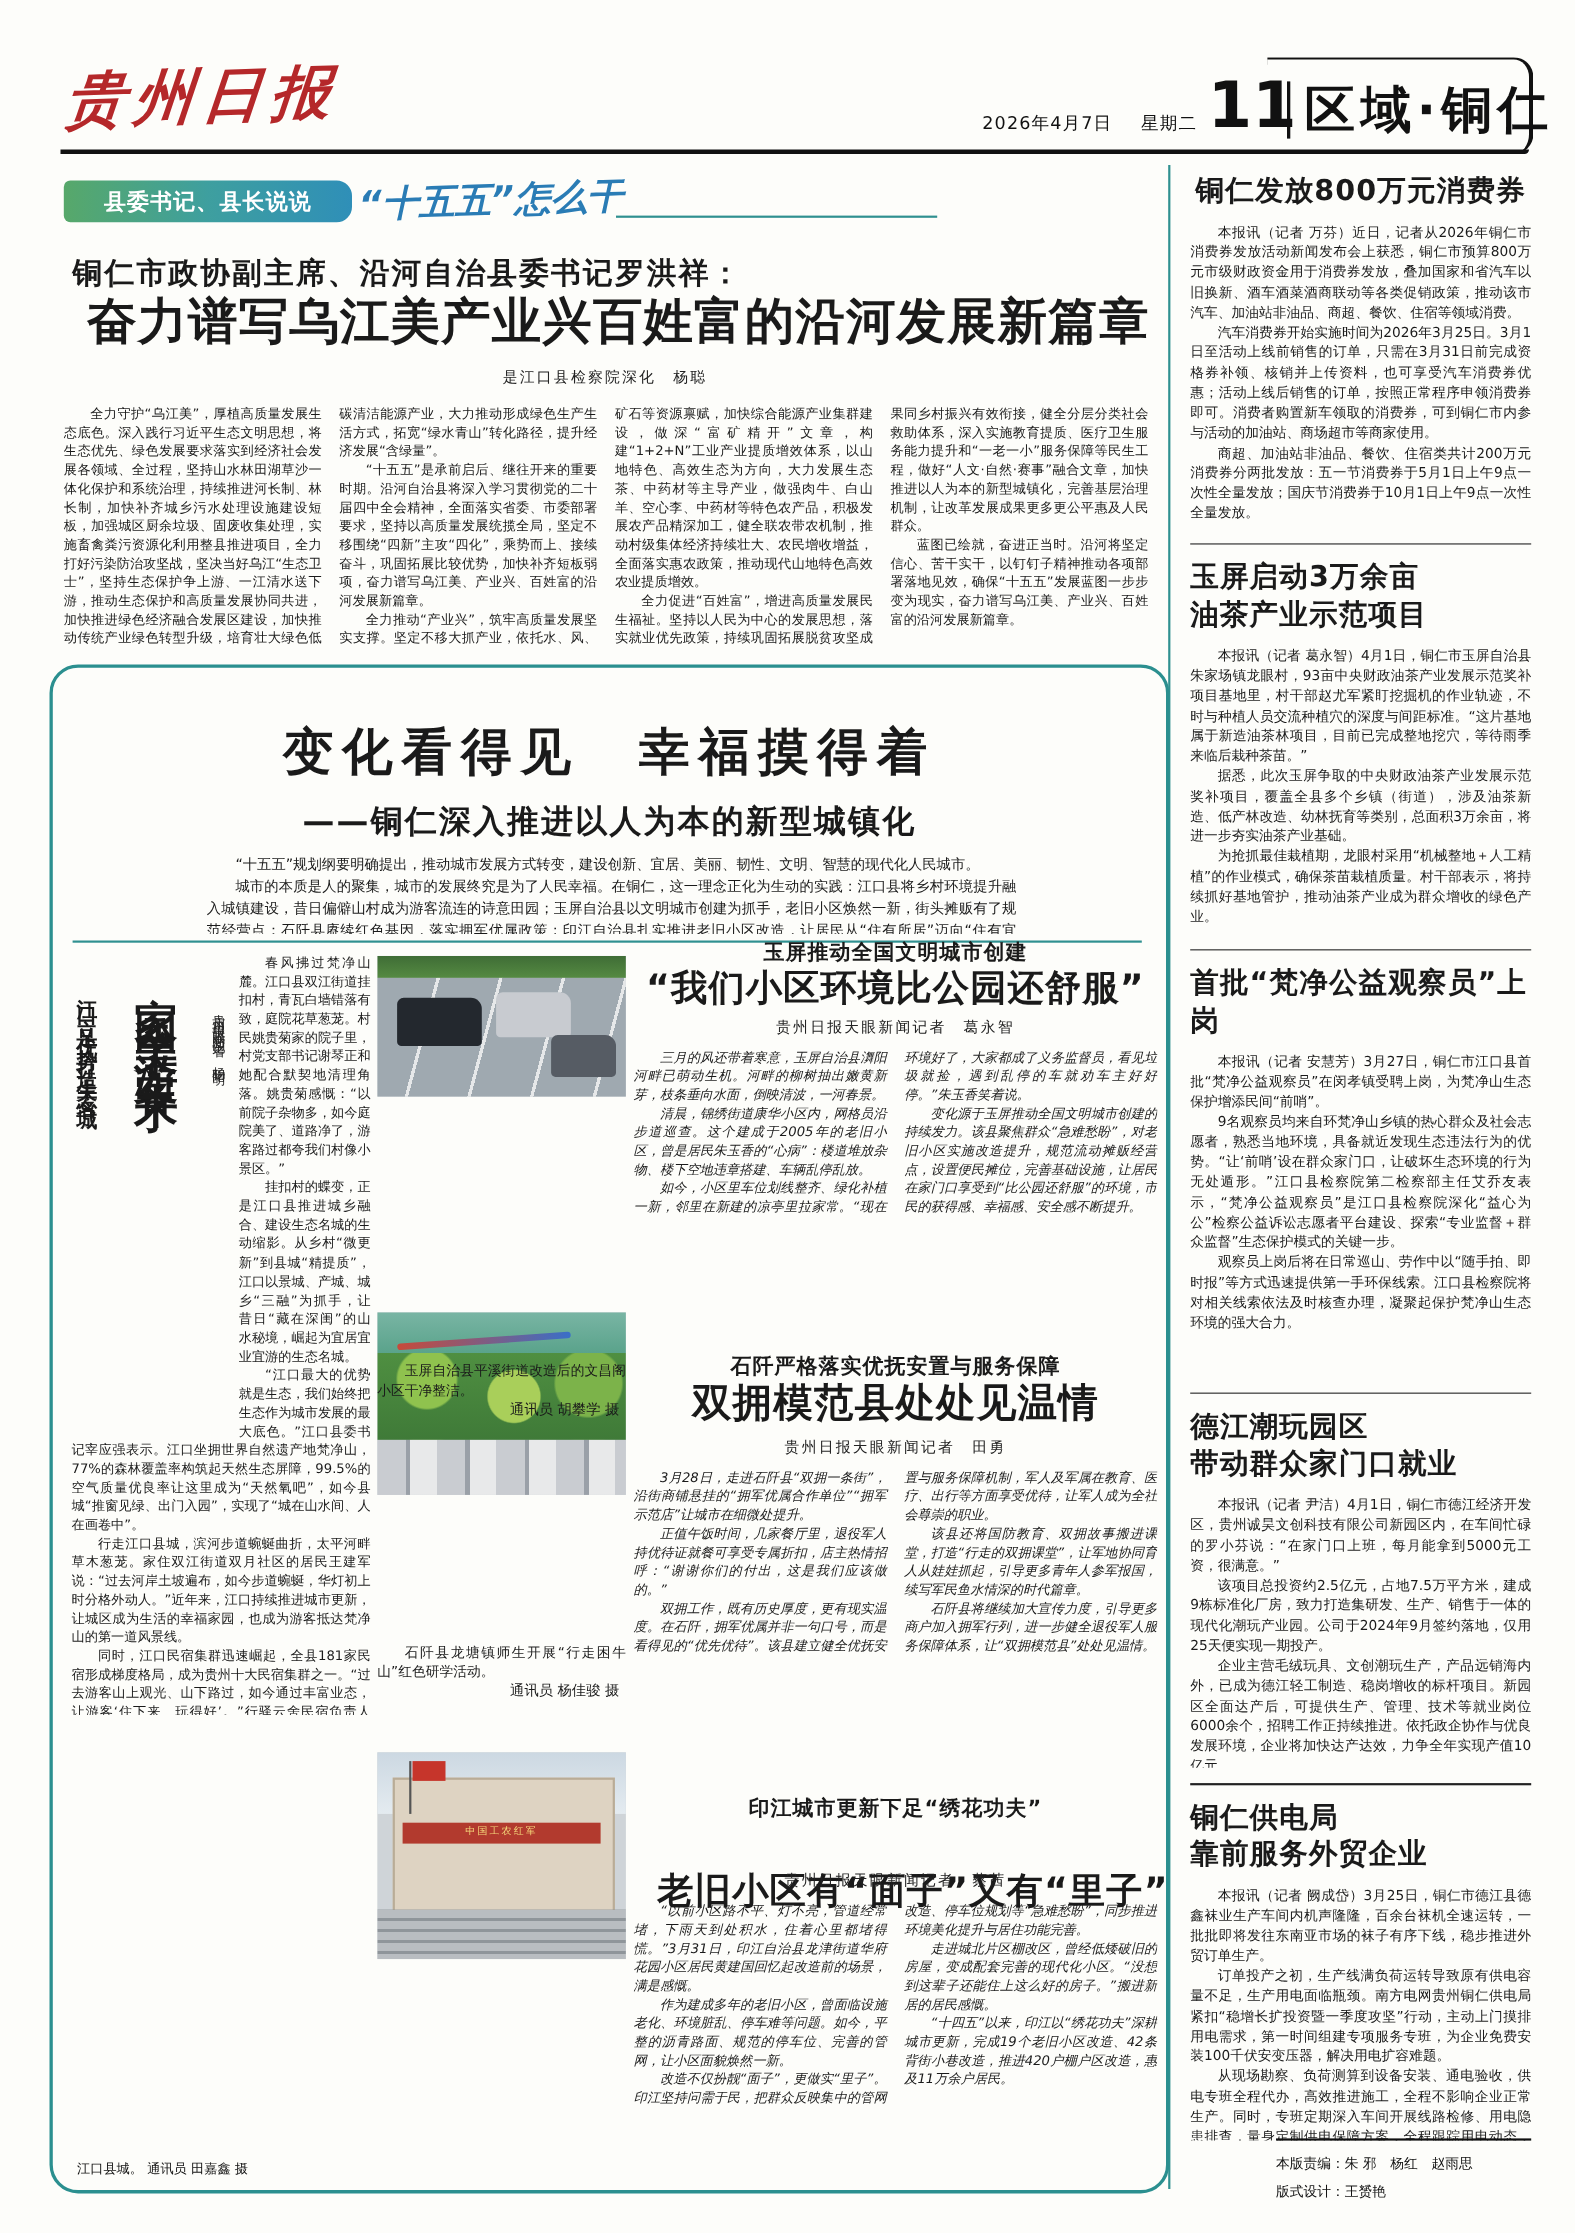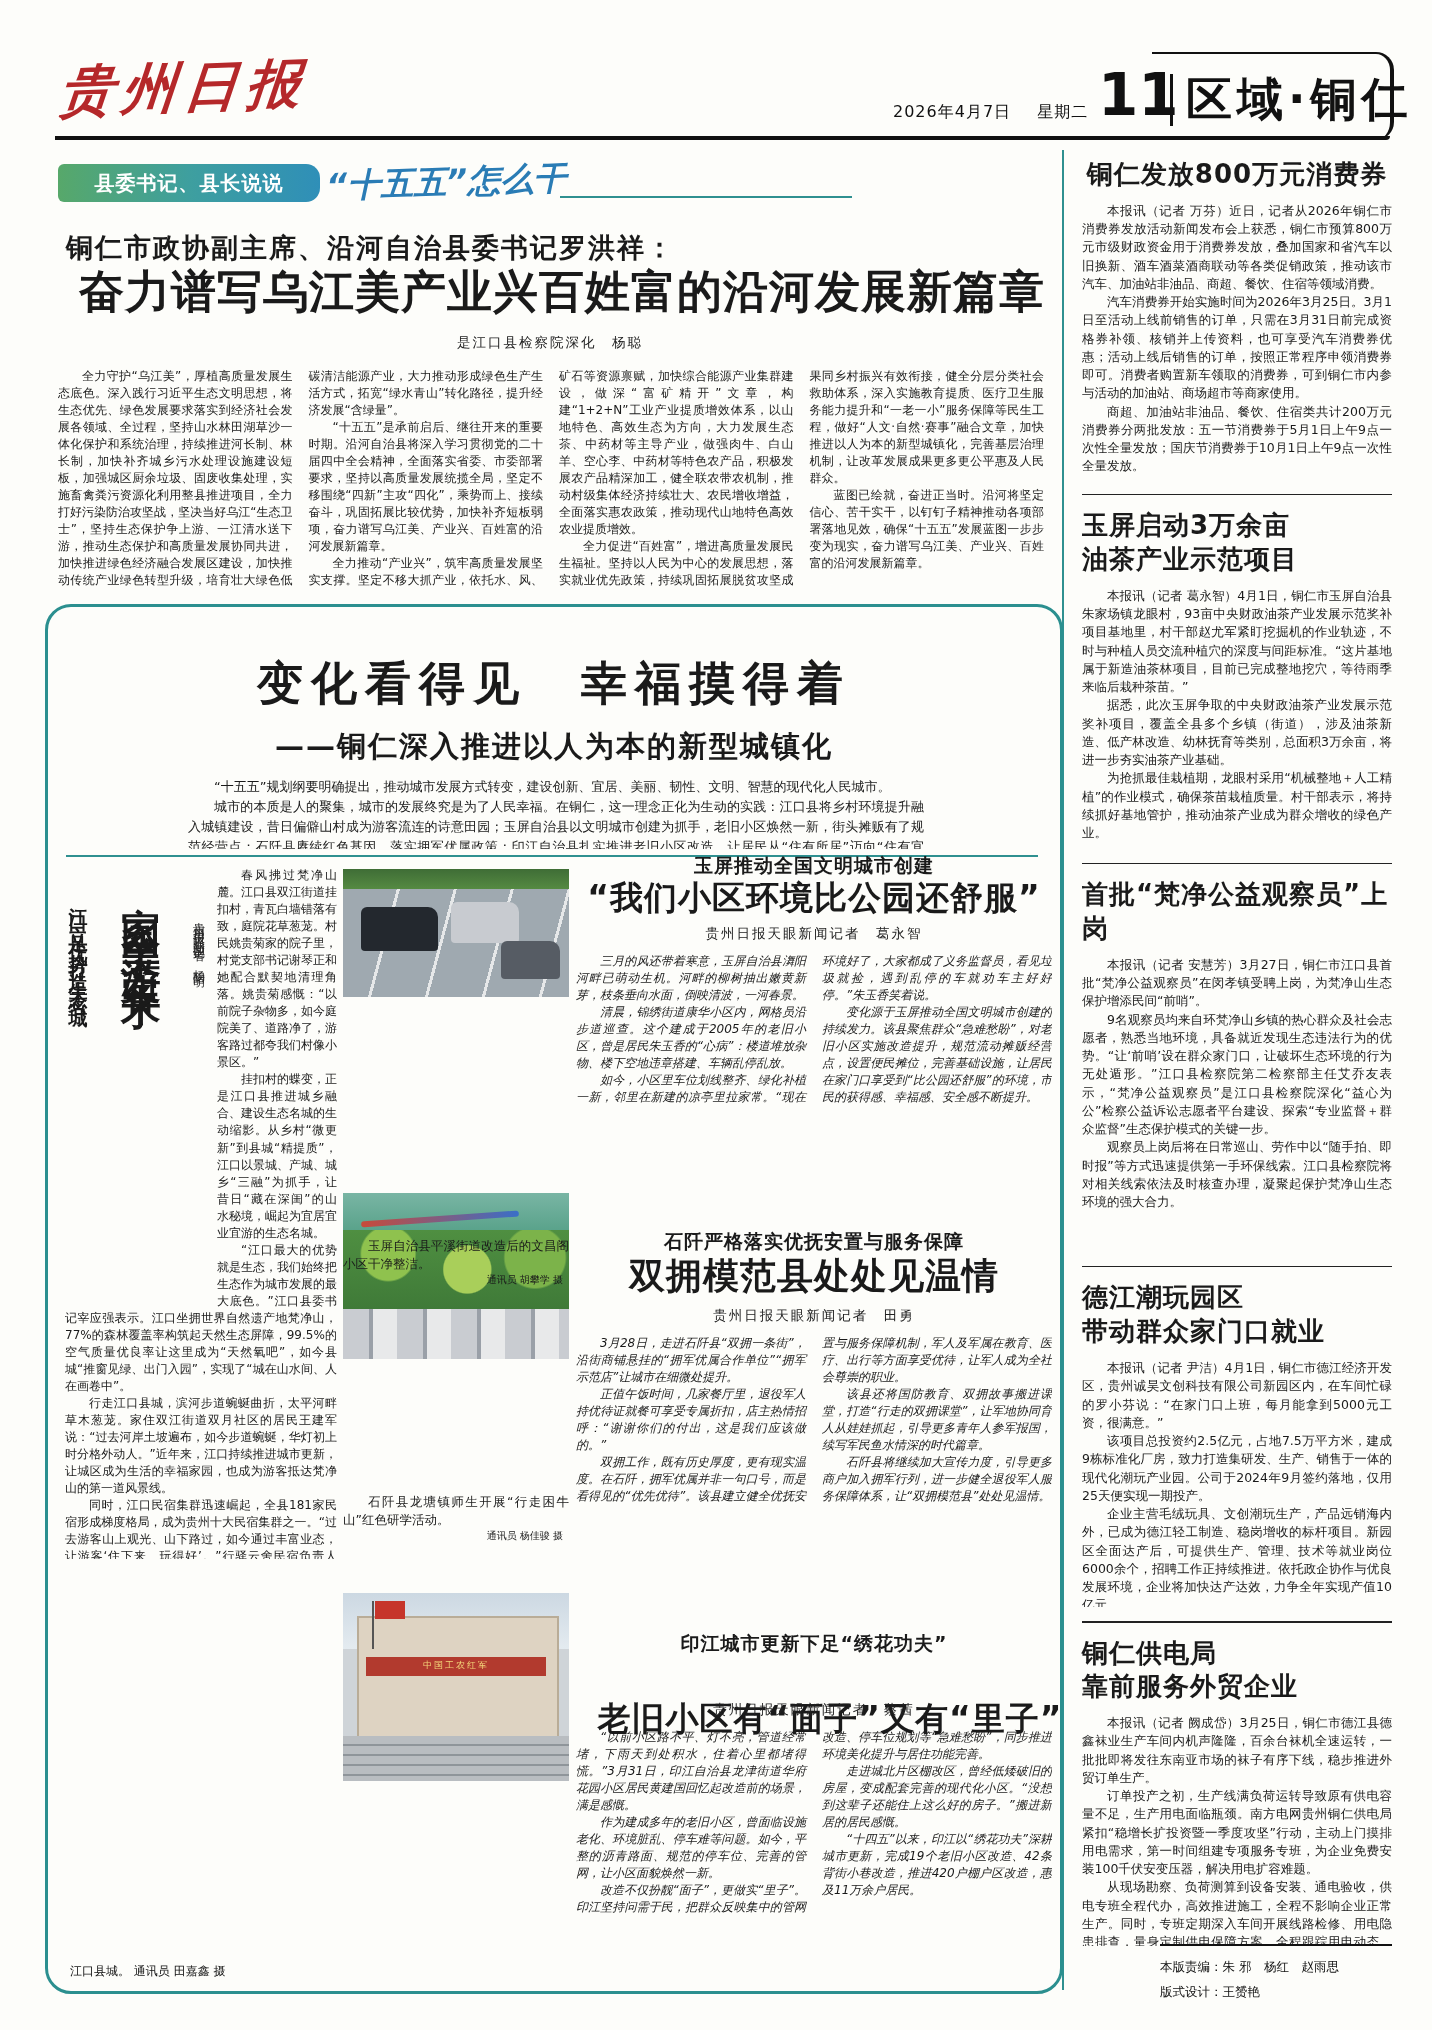--- a/index.html
+++ b/index.html
@@ -47,21 +47,21 @@
   .jk-float{float:left;width:152px;height:436px;display:flex;flex-direction:row;
             justify-content:space-between;padding-right:10px;box-sizing:border-box;}
   .vtext{writing-mode:vertical-rl;text-orientation:upright;}
   .jk-vsub{font-size:19px;font-weight:600;letter-spacing:9px;margin-top:26px;}
   .jk-vtitle{font-size:40px;font-weight:900;letter-spacing:13px;margin-top:8px;}
   .jk-vbyline{font-size:12px;letter-spacing:3px;margin-top:46px;color:#222;}
   
   .photo{position:relative;overflow:hidden;background:#cfd4d8;}
   .caption{font-size:12.5px;line-height:1.45;text-align:justify;}
   .caption .ind{text-indent:2em;}
-  .credit-line{text-align:right;padding-right:6px;font-size:10px;}
+  .credit-line{text-align:right;padding-right:6px;font-size:13px;}
   
   .hedge{position:absolute;left:0;top:0;width:100%;height:16%;background:linear-gradient(#3f6d36,#558a42);}
   .lot{position:absolute;left:0;top:16%;width:100%;height:84%;
        background:repeating-linear-gradient(105deg,#9fa9b0 0 52px,#e6e8e9 52px 55px);}
   .car{position:absolute;border-radius:6px 10px 4px 4px;}
   .p2-water{position:absolute;left:0;top:0;width:100%;height:22%;background:linear-gradient(#79b5a4,#5aa38b);}
   .p2-path{position:absolute;left:8%;top:14%;width:70%;height:6px;border-radius:4px;
            background:linear-gradient(90deg,#c84a3a,#3a6fc8);transform:rotate(-4deg);}
   .p2-trees{position:absolute;left:0;top:22%;width:100%;height:48%;
            background:radial-gradient(circle at 20% 30%,#8fc24e 0 14%,transparent 15%),

